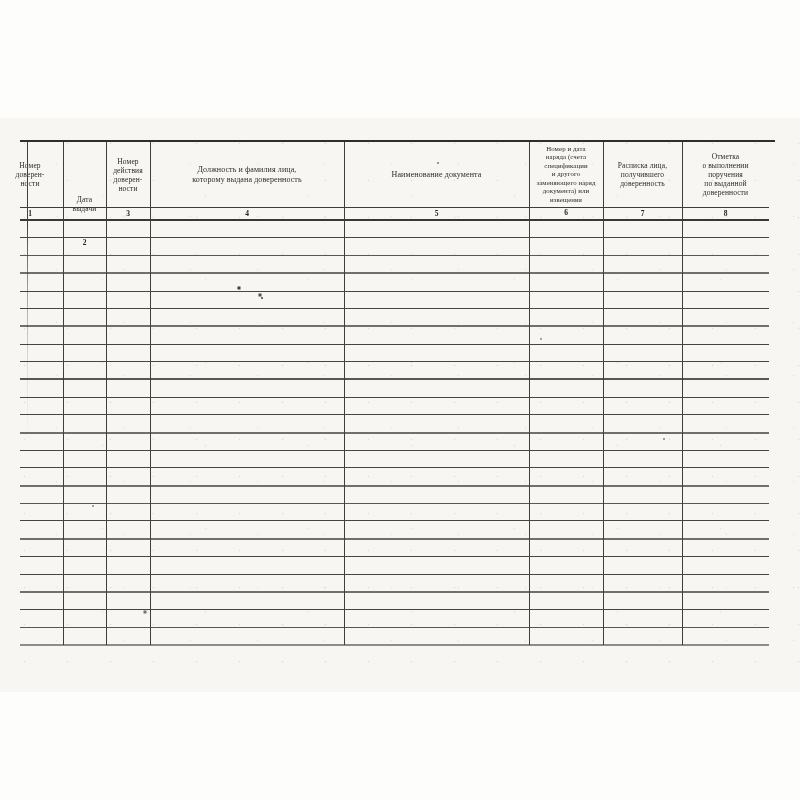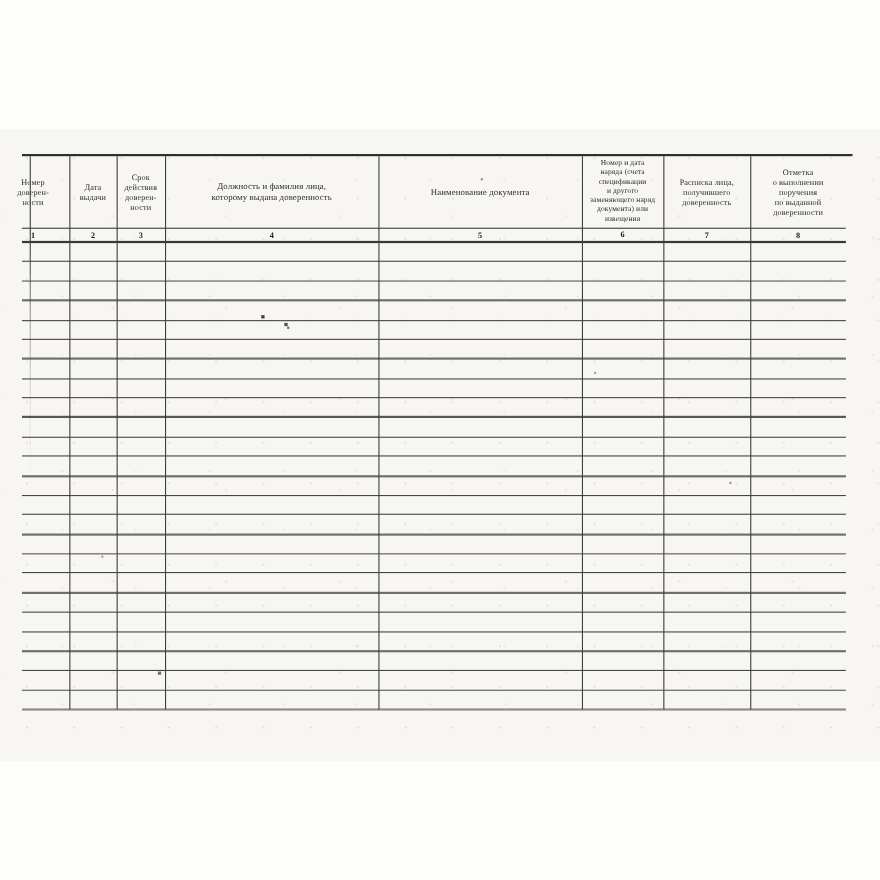--- a/index.html
+++ b/index.html
@@ -34,21 +34,21 @@
   .v5{left:344px;} .v6{left:529px;} .v7{left:603px;} .v8{left:682px;}
 
   
   .hc{
     position:absolute;top:142px;height:65px;
     display:flex;align-items:center;justify-content:center;
     text-align:center;white-space:pre-line;
     color:#2b2b2b;font-size:7.5px;line-height:9px;letter-spacing:.1px;
   }
   .c1{left:12px;width:36px;}
-  .c2{left:63px;width:43px;}
+  .c2{left:63px;width:43px;margin-top:29px;}
   .c3{left:106px;width:44px;}
   .c4{left:150px;width:194px;font-size:8px;line-height:10px;}
   .c5{left:344px;width:185px;font-size:8px;}
   .c6{left:529px;width:74px;font-size:6.8px;line-height:8.4px;}
   .c7{left:603px;width:79px;}
   .c8{left:682px;width:87px;text-align:center;}
 
   
   .nc{
     position:absolute;top:208px;height:11px;
@@ -89,21 +89,21 @@
 
   <div class="paper"></div>
 
   <div class="top-border"></div>
 
   <div class="hc c1">Номер
 доверен-
 ности</div>
   <div class="hc c2">Дата
 выдачи</div>
-  <div class="hc c3">Срок
+  <div class="hc c3">Номер
 действия
 доверен-
 ности</div>
   <div class="hc c4">Должность и фамилия лица,
 которому выдана доверенность</div>
   <div class="hc c5">Наименование документа</div>
   <div class="hc c6">Номер и дата
 наряда (счета
 спецификации
 и другого

